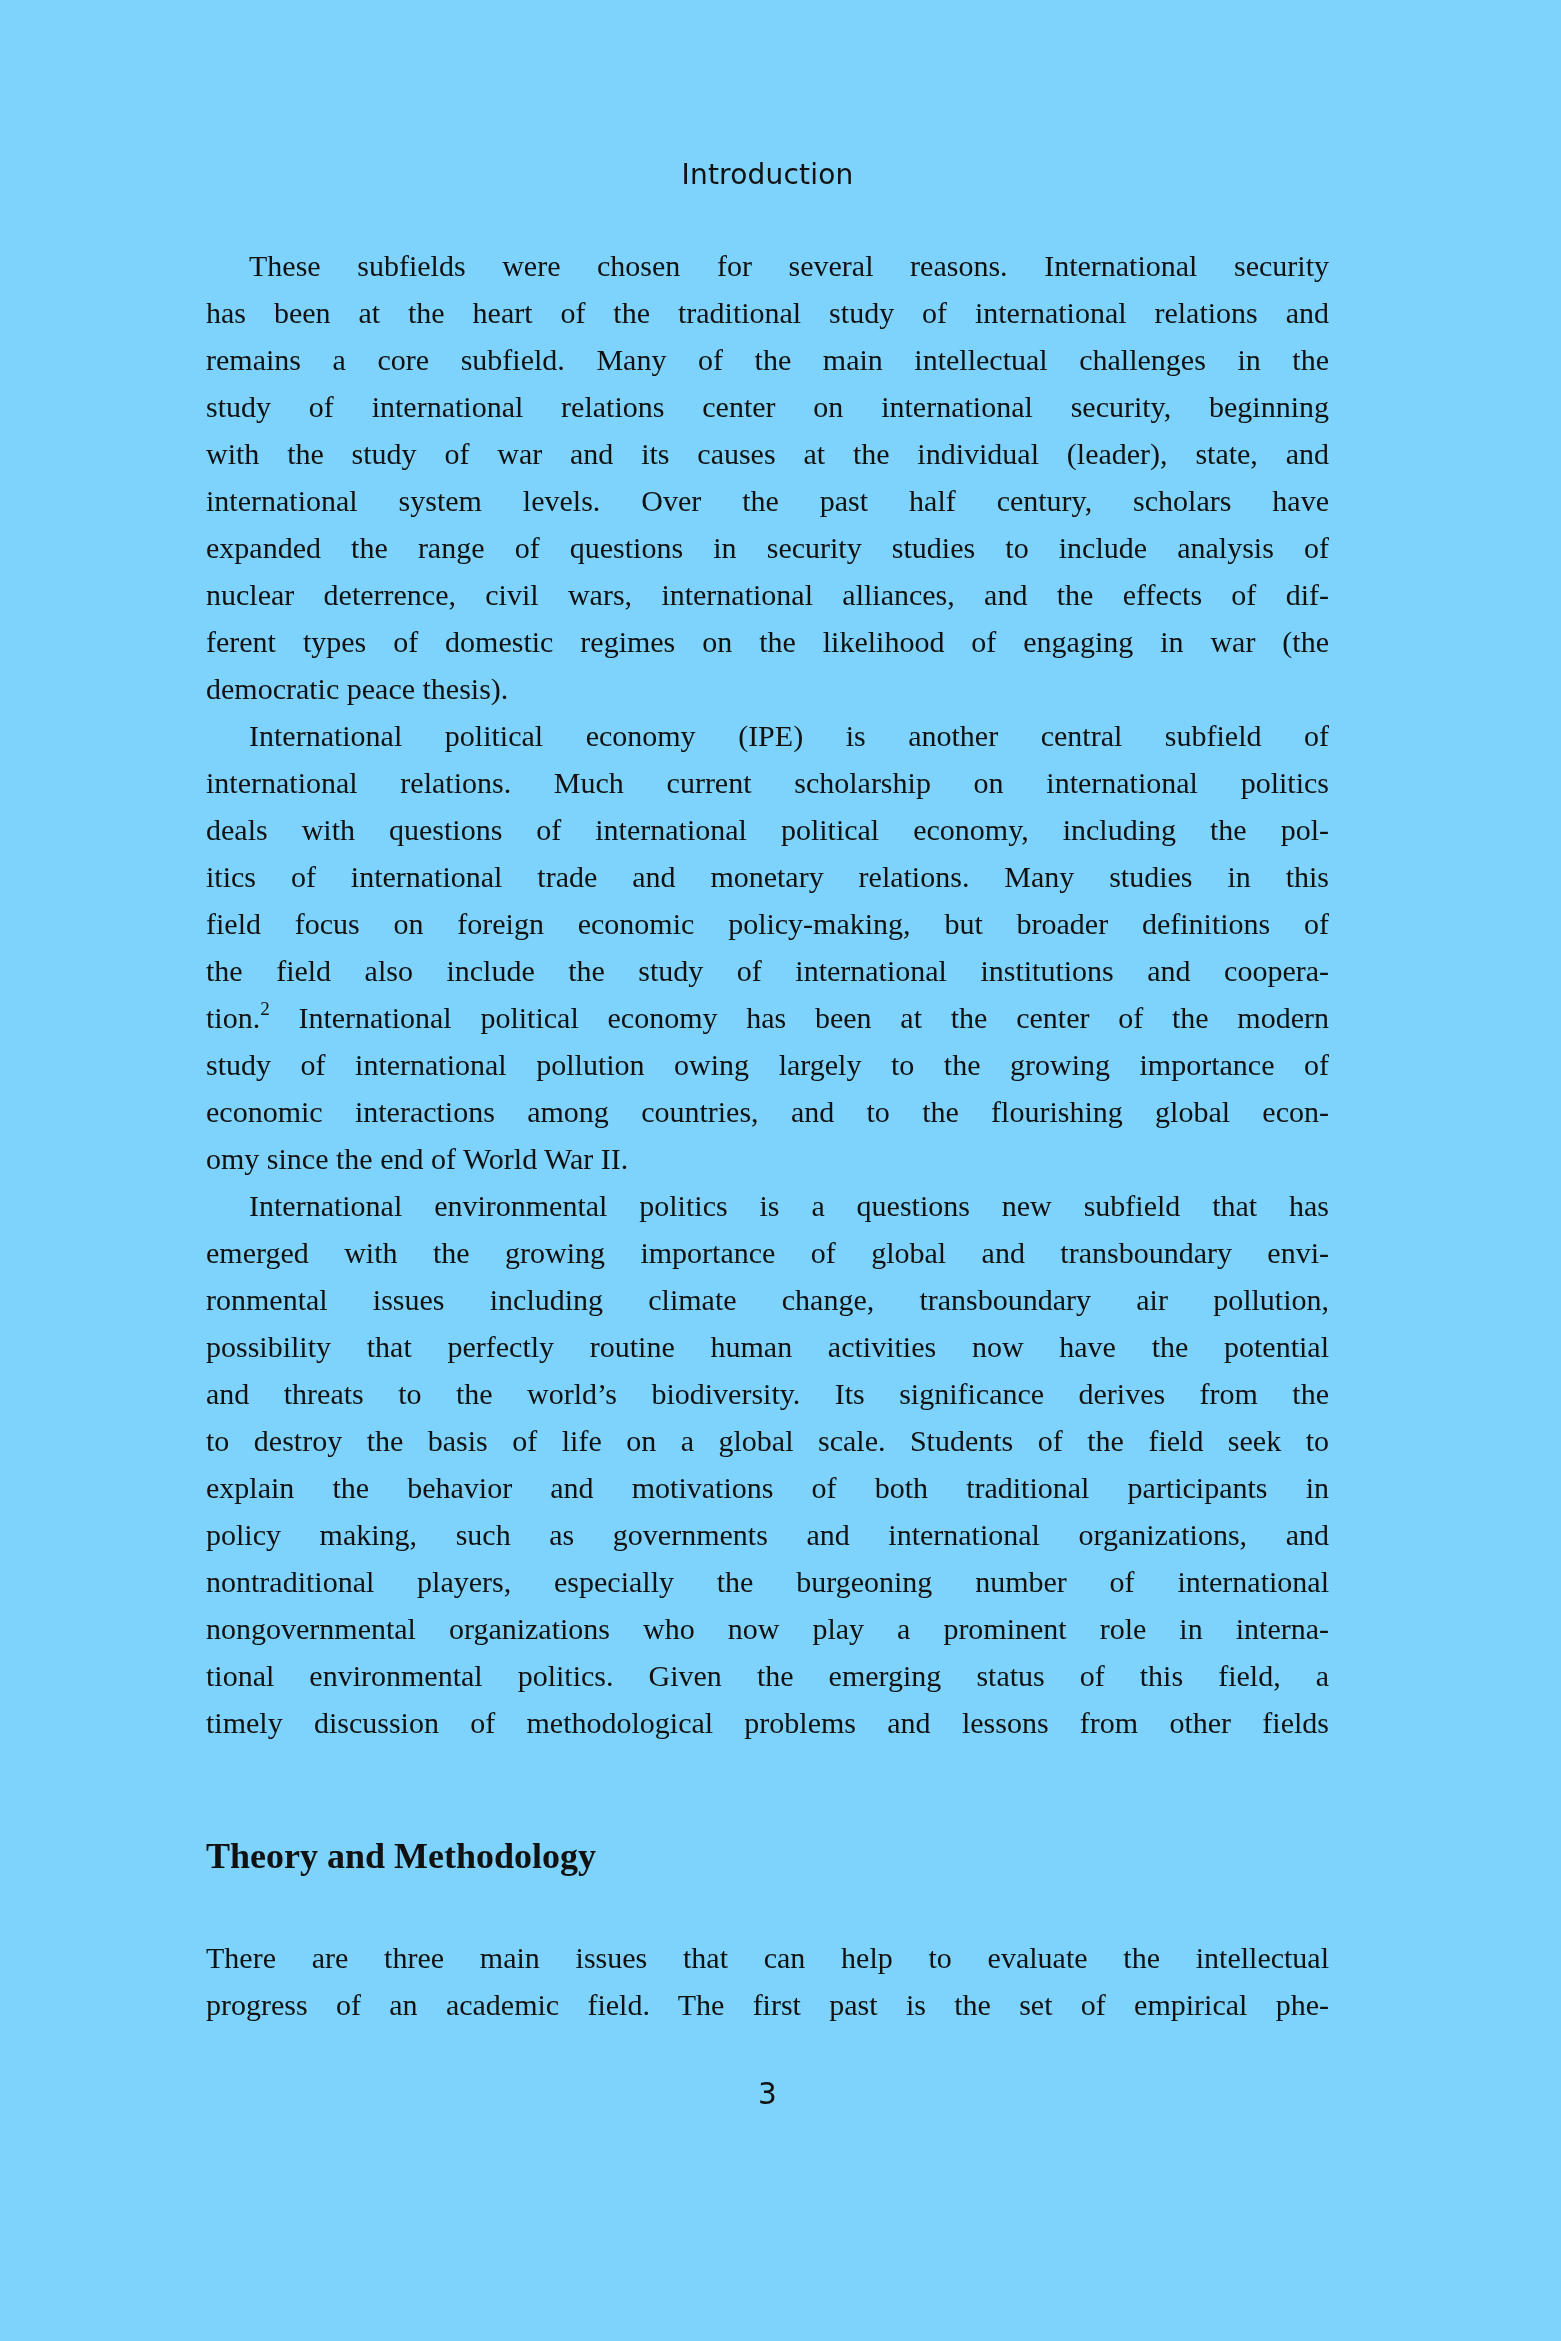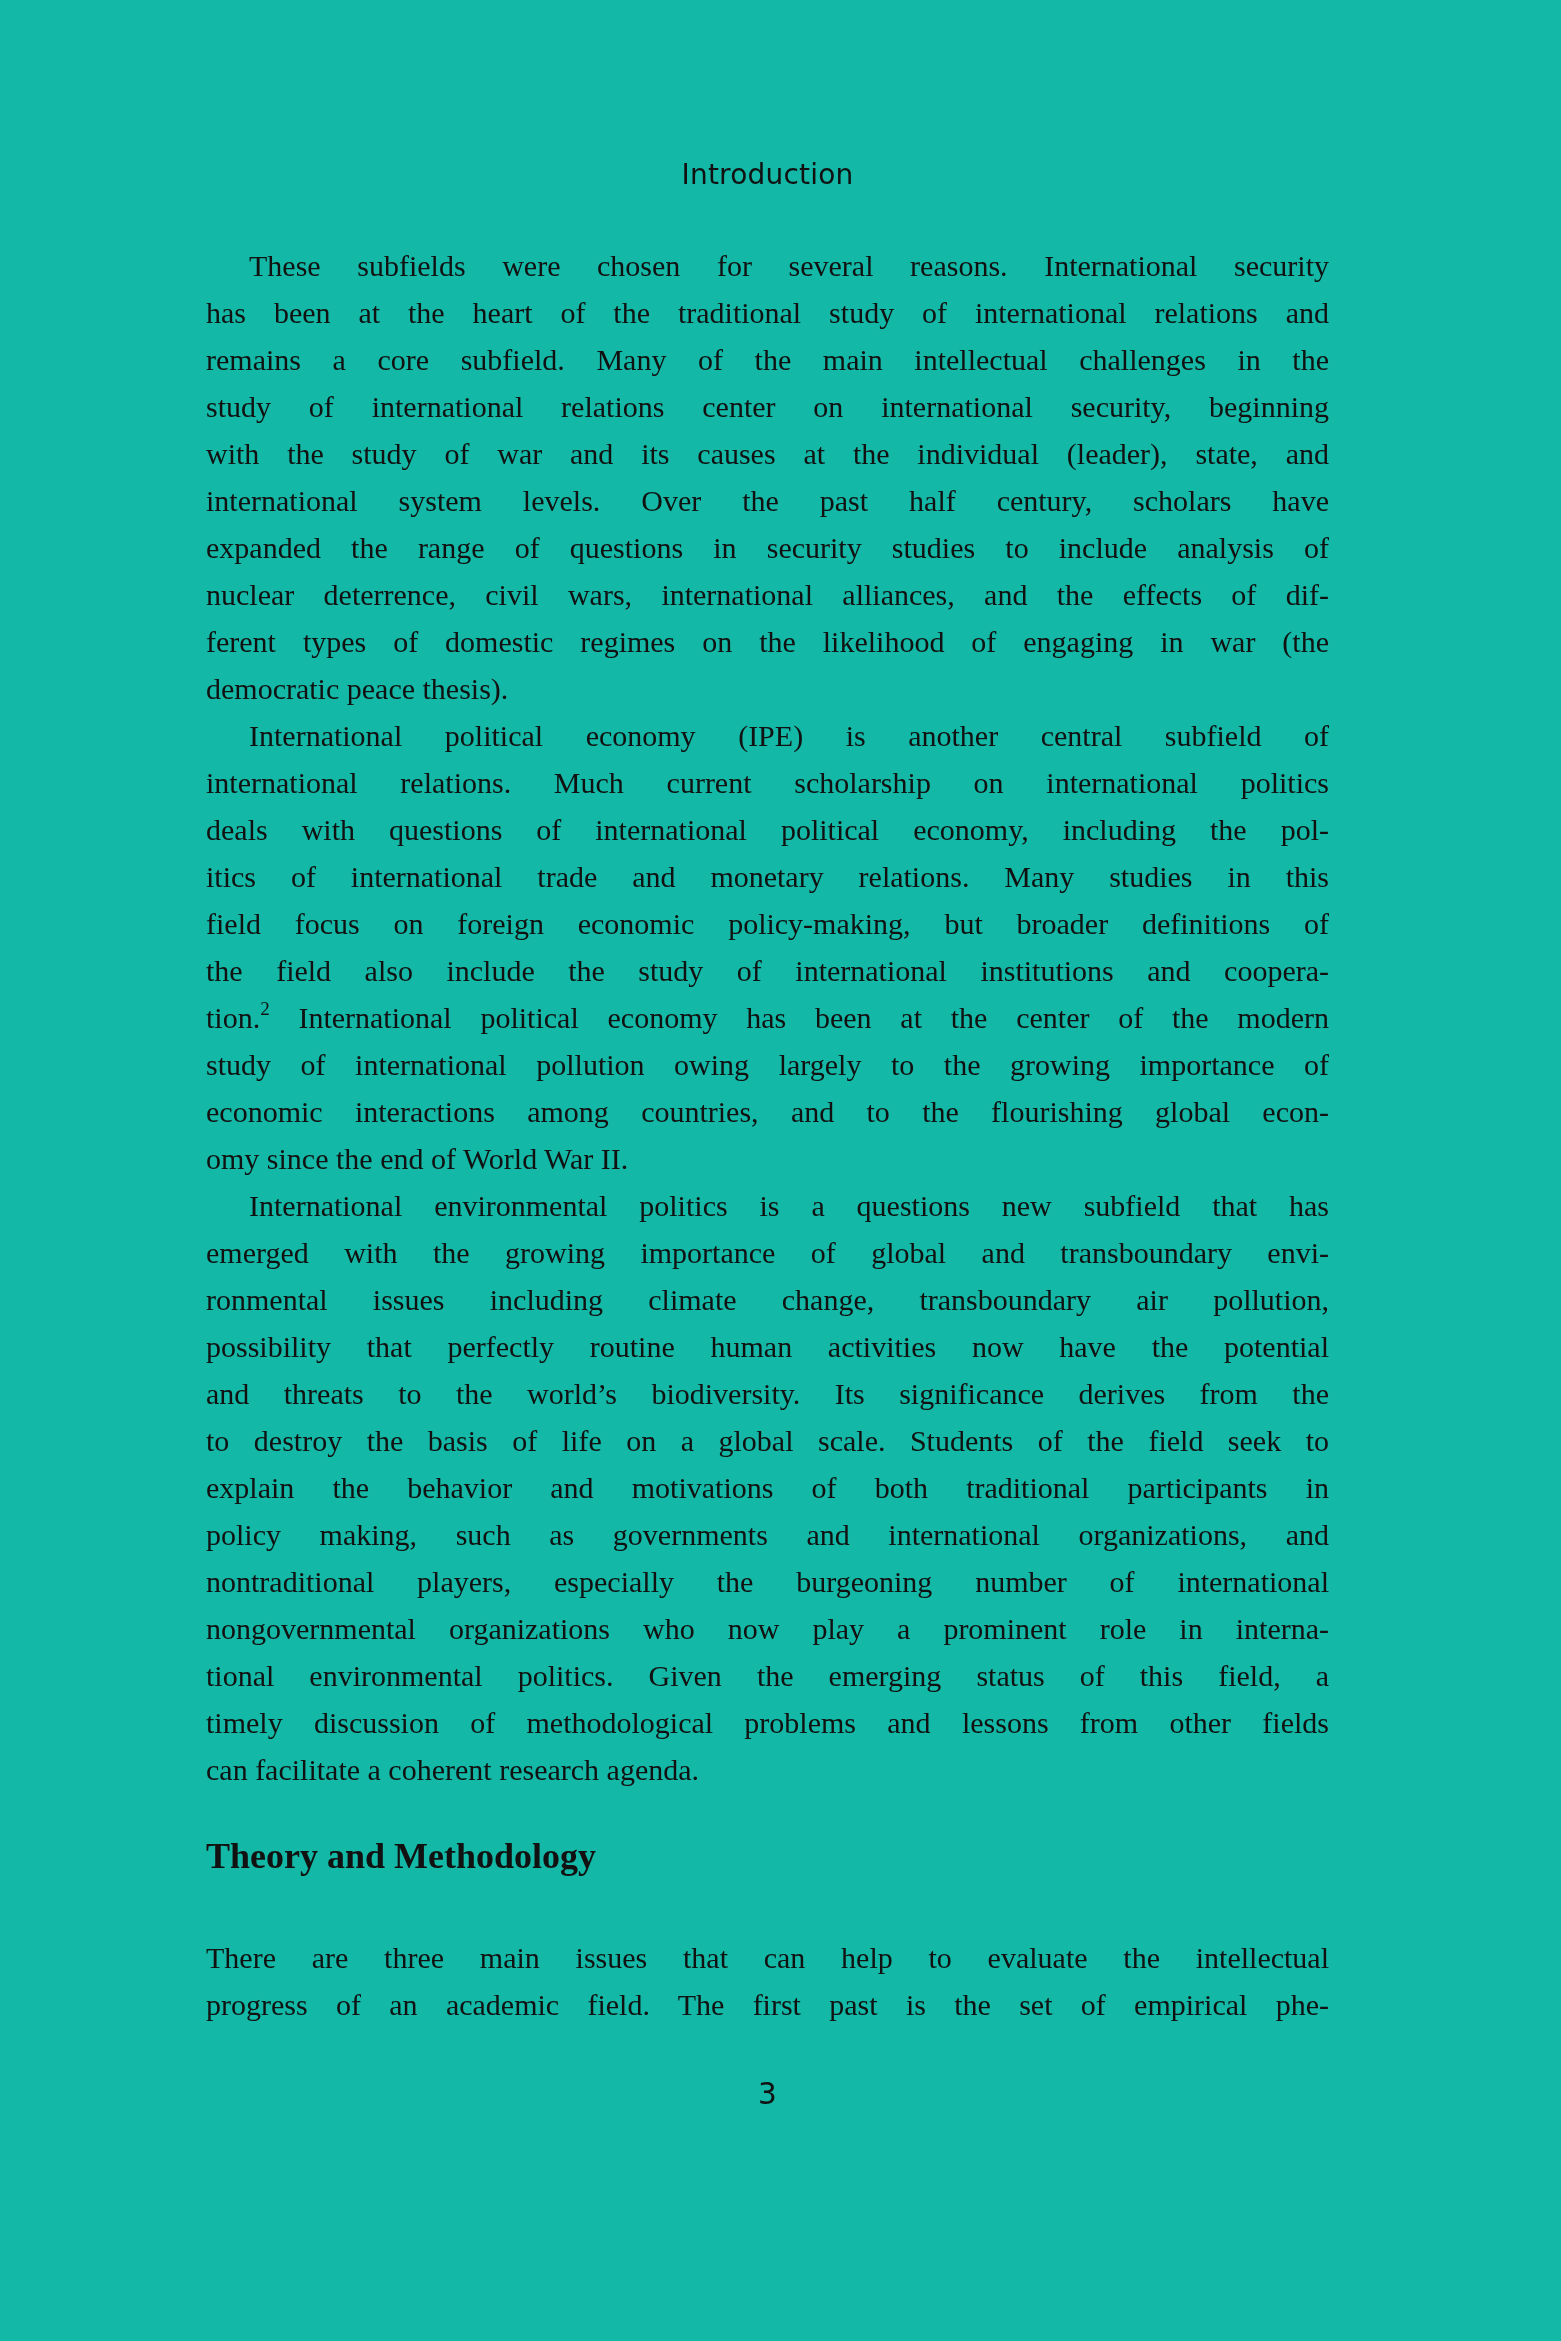--- a/index.html
+++ b/index.html
@@ -12,21 +12,21 @@
     height: 2342px;
     position: relative;
     overflow: hidden;
     color: #111111;
   }
   .page {
     position: absolute;
     left: 0; top: 0;
     width: 1561px;
     height: 2342px;
-    background: #14b8a6;
+    background: #7dd3fc;
   }
   .running-head {
     position: absolute;
     left: 206px;
     width: 1123px;
     top: 156px;
     height: 38px;
     line-height: 38px;
     text-align: center;
     font-family: "DejaVu Sans", sans-serif;
@@ -137,21 +137,20 @@
       <span class="line">ronmental issues including climate change, transboundary air pollution,</span>
       <span class="line">possibility that perfectly routine human activities now have the potential</span>
       <span class="line">and threats to the world’s biodiversity. Its significance derives from the</span>
       <span class="line">to destroy the basis of life on a global scale. Students of the field seek to</span>
       <span class="line">explain the behavior and motivations of both traditional participants in</span>
       <span class="line">policy making, such as governments and international organizations, and</span>
       <span class="line">nontraditional players, especially the burgeoning number of international</span>
       <span class="line">nongovernmental organizations who now play a prominent role in interna-</span>
       <span class="line">tional environmental politics. Given the emerging status of this field, a</span>
       <span class="line">timely discussion of methodological problems and lessons from other fields</span>
-      <span class="line last">can facilitate a coherent research agenda.</span>
     </div>
   </div>
 
   <div class="section-heading">Theory and Methodology</div>
 
   <div class="column2">
     <span class="line">There are three main issues that can help to evaluate the intellectual</span>
     <span class="line">progress of an academic field. The first past is the set of empirical phe-</span>
   </div>
 

